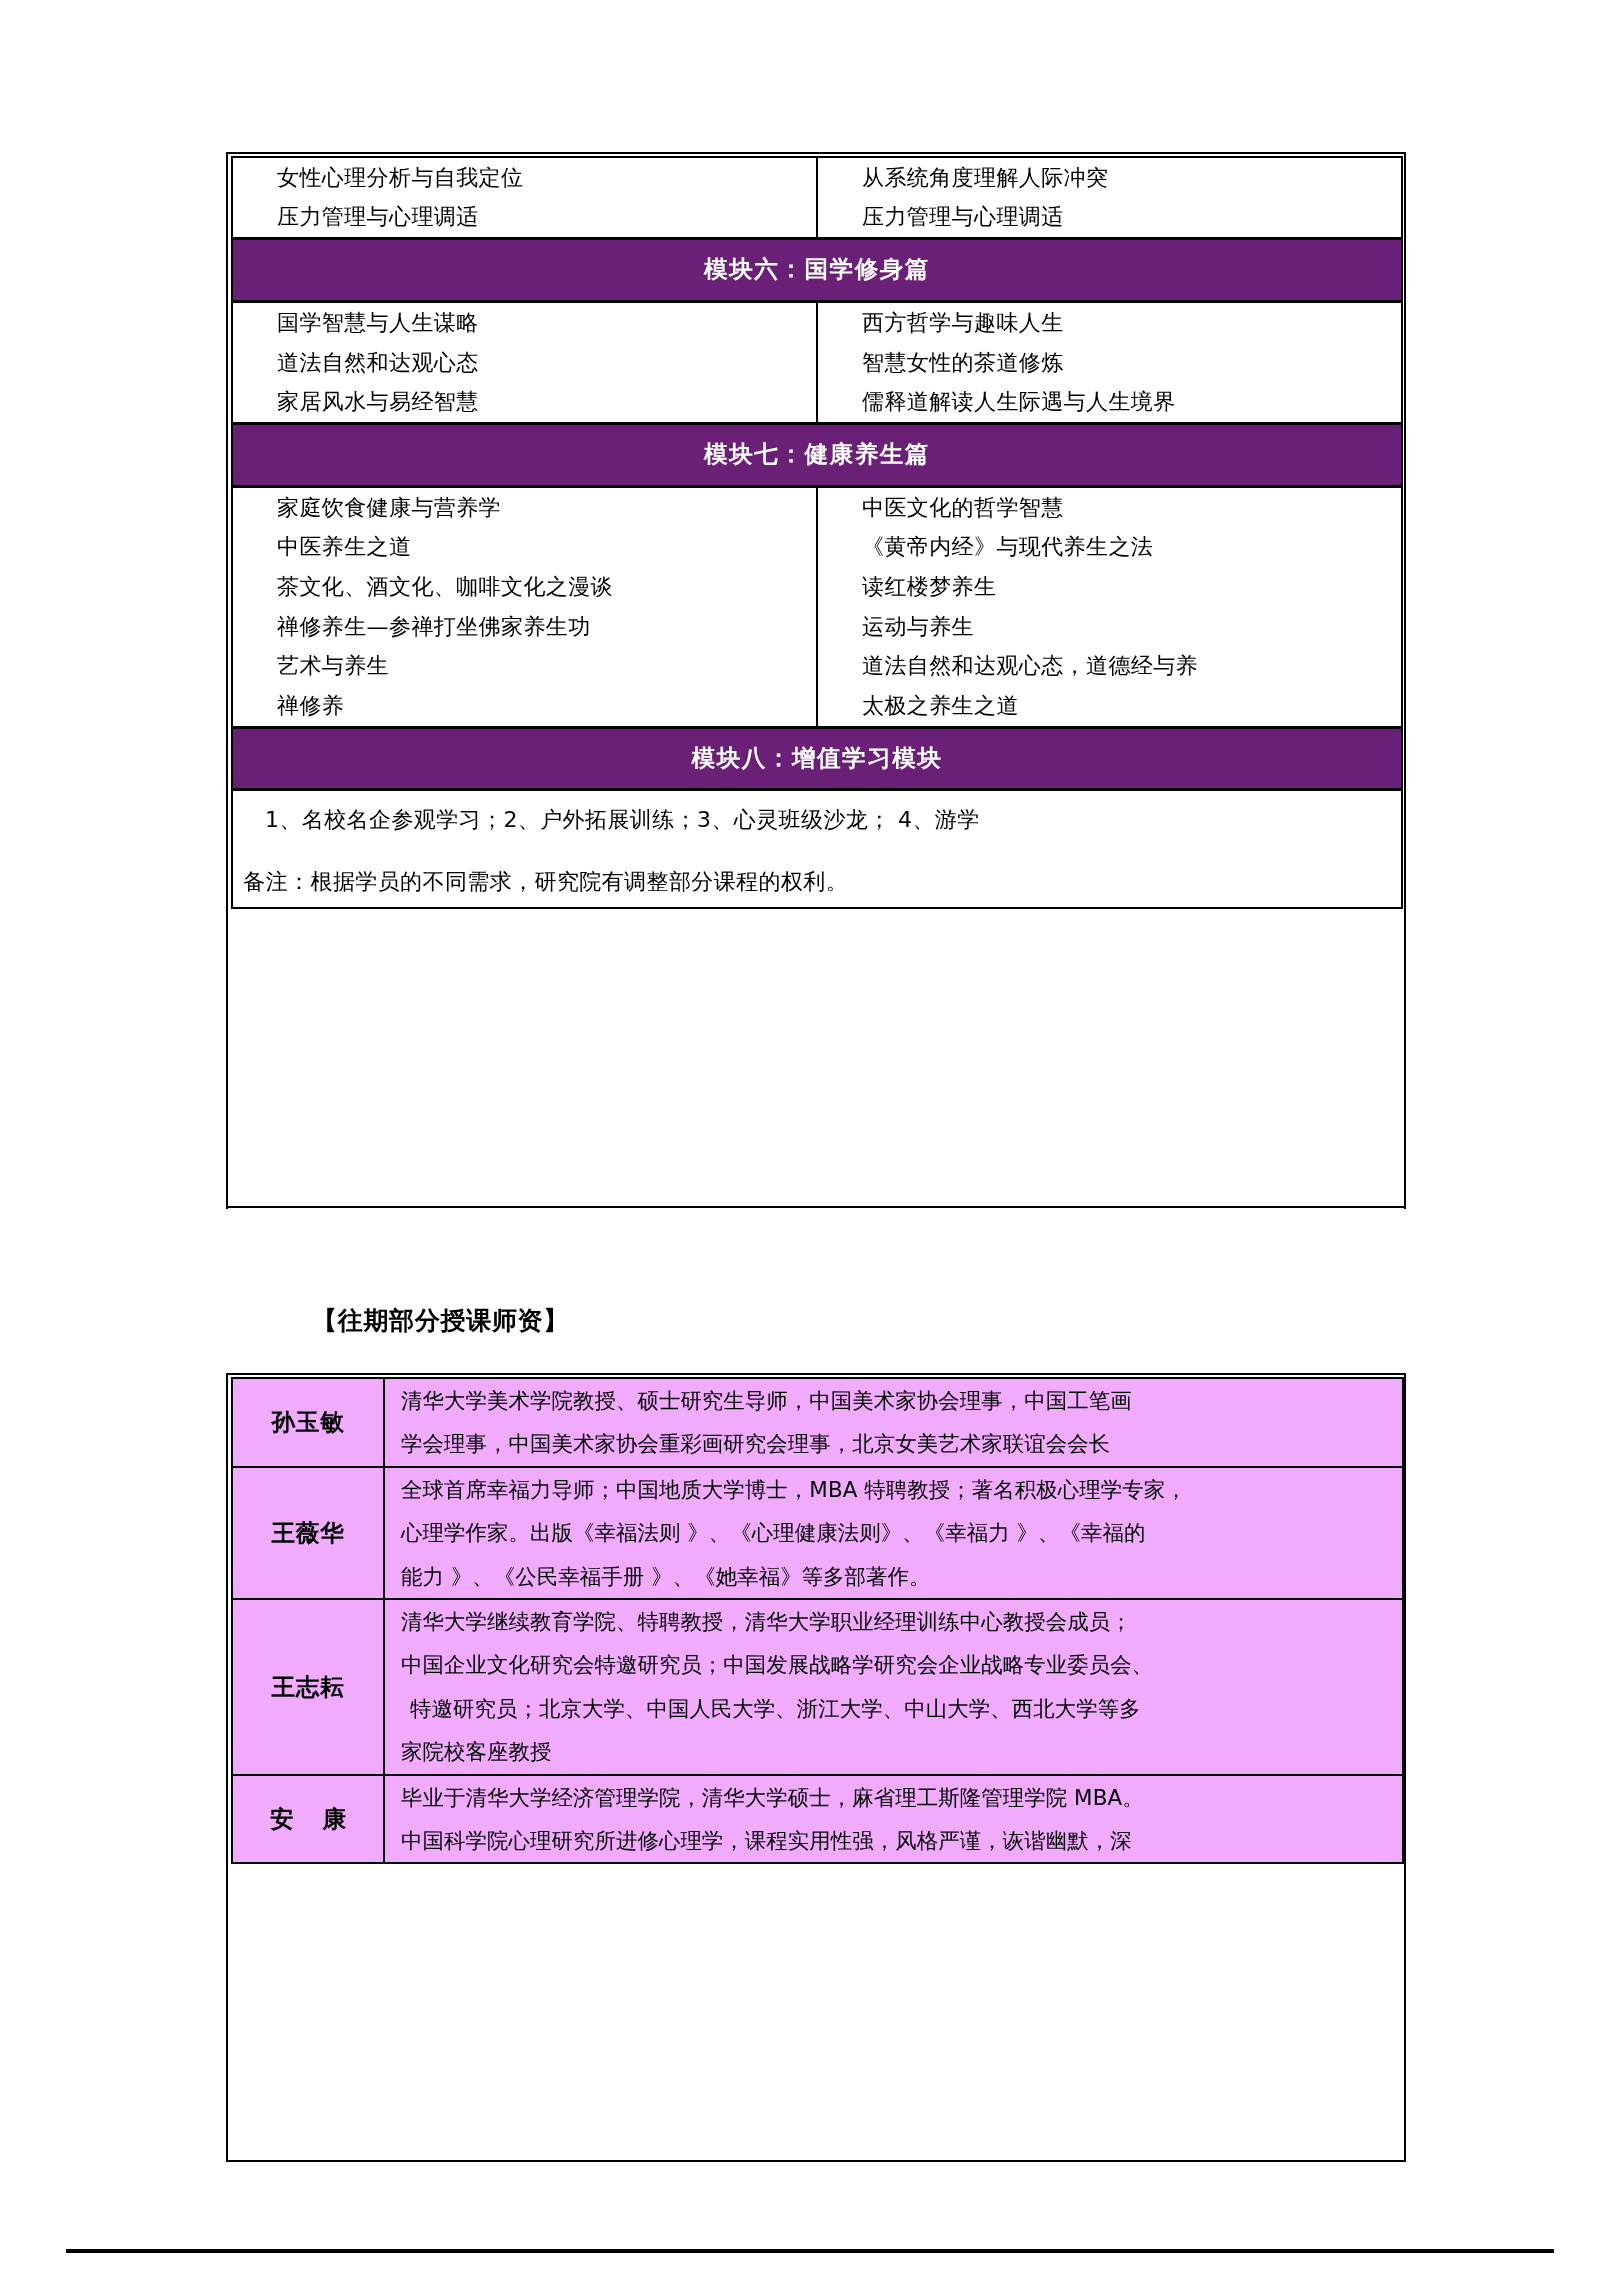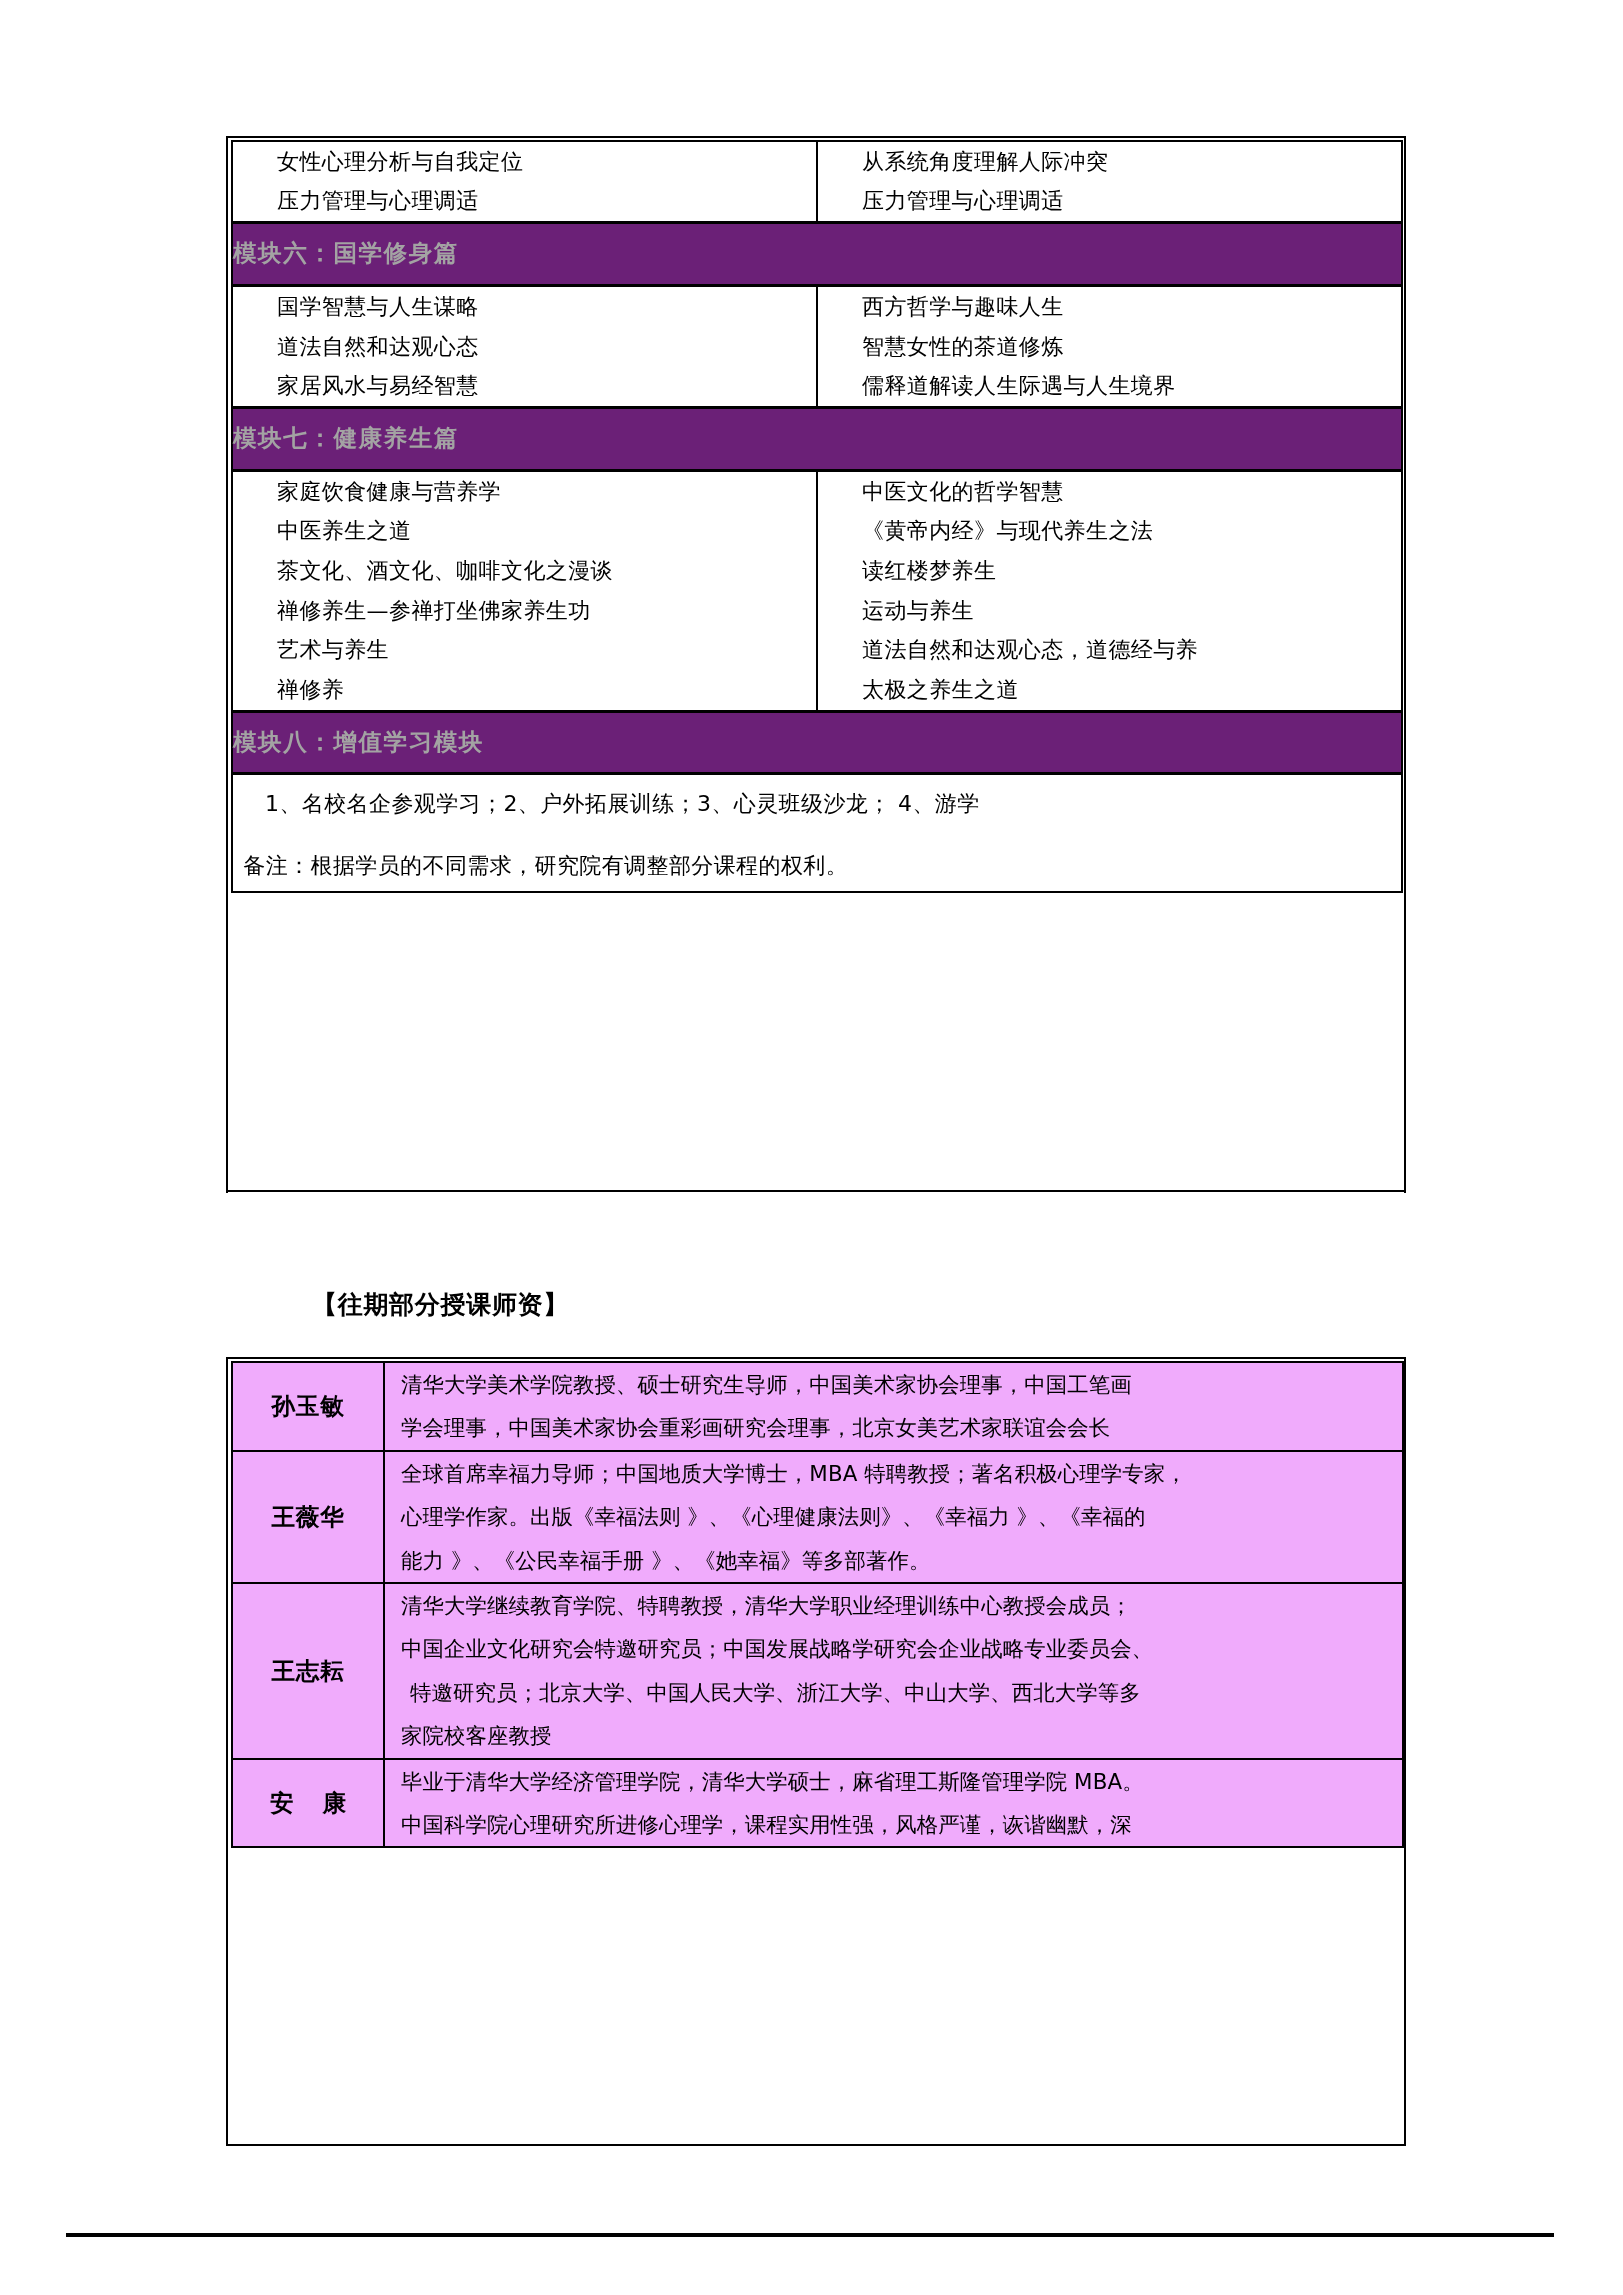--- a/index.html
+++ b/index.html
@@ -10,21 +10,21 @@
   body {
     width: 1623px;
     height: 2295px;
     font-family: "DejaVu Sans", "Liberation Sans", sans-serif;
     color: #000000;
     position: relative;
     overflow: hidden;
   }
   .page {
     position: absolute;
-    left: 0; top: 0;
+    left: 0; top: 16px;
     width: 1623px;
     height: 1924px;
     text-decoration: underline;
   }
 
   
   .tbl1 {
     position: absolute;
     left: 231px;
     top: 140px;
@@ -55,23 +55,24 @@
 
   .module-head td {
     background: #6B2077;
     border-top: 3.7px solid #000000;
     border-bottom: 3.7px solid #000000;
     border-left: 2.2px solid #000000;
     border-right: 2.2px solid #000000;
     padding: 0;
   }
   .module-head-text {
-    color: #a3a3a3;
+    color: #ffffff;
     font-weight: bold;
     font-size: 23.6px;
+    text-align: center;
     padding: 13.3px 0 14.7px 0;
     letter-spacing: 1.5px;
   }
 
   .m8-cell {
     padding: 16px 0 22px 0;
   }
   .m8-line1 {
     font-size: 22px;
     padding: 13.3px 0 13.3px 32px;

